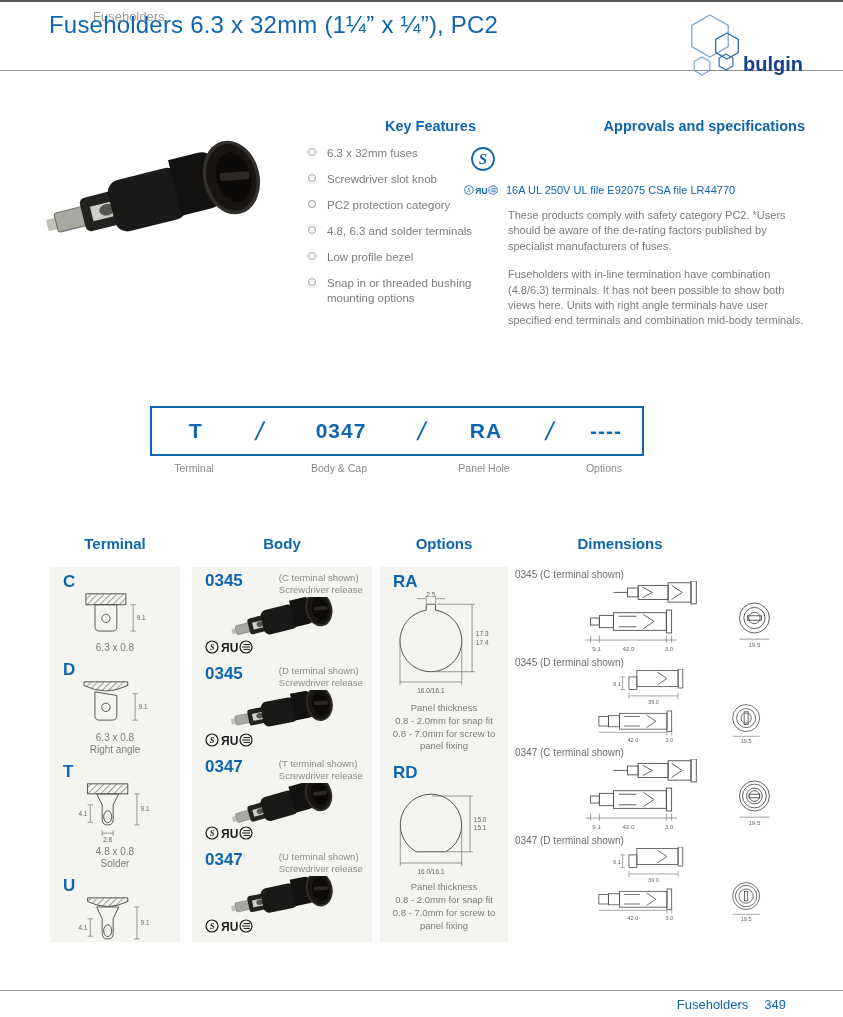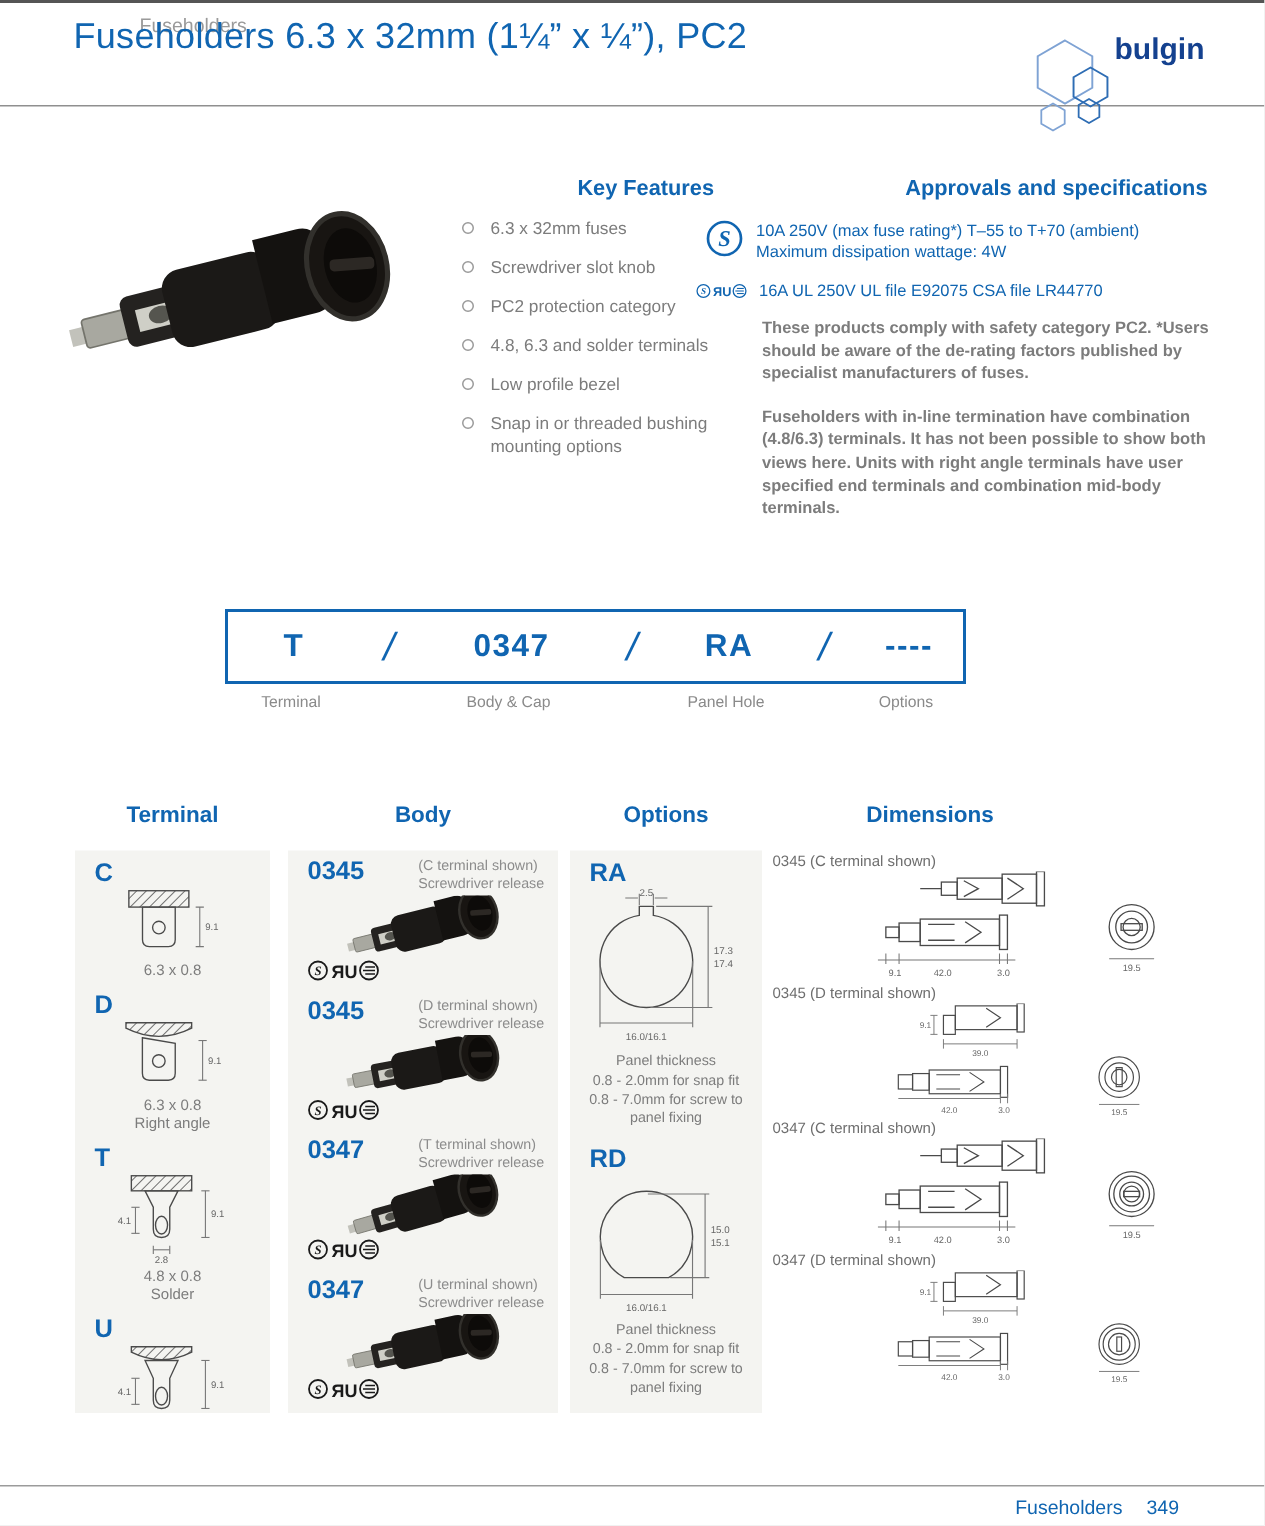--- a/index.html
+++ b/index.html
@@ -7,36 +7,36 @@
   .page {
     position:relative; width:843px; height:1017px; margin:0 auto;
     background:#ffffff; overflow:hidden;
     font-family:"Liberation Sans", sans-serif;
     border-top:2px solid #555;
   }
   
   .hdr { position:absolute; left:0; top:0; width:843px; height:69px; border-bottom:1px solid #8f8f8f; }
   .eyebrow { position:absolute; left:93px; top:7px; font-size:13px; color:#9a9a9a; }
   .page-title { position:absolute; left:49px; top:9px; font-size:24px; font-weight:400; color:#1065b1; margin:0; letter-spacing:.2px; }
-  .logo { position:absolute; right:40px; top:20px; display:flex; align-items:flex-start; }
+  .logo { position:absolute; right:40px; top:8px; display:flex; align-items:flex-end; }
   .logo-word { font-size:20px; font-weight:bold; color:#14418f; margin-left:-6px; }
   
   .hero { position:absolute; left:42px; top:126px; width:252px; height:140px; }
   
   .features { position:absolute; left:308px; top:116px; width:168px; }
   .sec-title { font-size:14.5px; font-weight:bold; color:#1065b1; margin:0 0 12px 0;text-align:right; }
   .features ul { list-style:none; margin:0; padding:0; }
   .features li { display:flex; gap:11px; margin-bottom:11px; font-size:11.5px; color:#7c7c7c; line-height:1.3; }
   .bullet { flex:none; width:8px; height:8px; border:1.2px solid #9a9a9a; border-radius:50%; margin-top:2px; background:#fff; }
   
   .approvals { position:absolute; left:470px; top:116px; width:335px; }
   .appr-row { display:flex; gap:8px; margin-bottom:10px; }
   .appr-ico { flex:none; color:#1065b1; }
   .appr-text { font-size:11px; color:#1065b1; line-height:1.3; white-space:pre-line; padding-top:1px; }
-  .note { font-size:11px; color:#7c7c7c; line-height:1.4; width:305px; margin:0 0 13px 38px;font-weight:bold; }
+  .note { font-size:11px; color:#7c7c7c; line-height:1.4; width:305px; margin:0 0 13px 38px; }
   
   .pn { position:absolute; left:150px; top:404px; width:494px; }
   .pn-box { height:50px; border:2px solid #1065b1; display:grid;
     grid-template-columns:88px 40px 122px 40px 88px 40px 72px; align-items:center; justify-items:center; }
   .pn-val { font-size:21px; font-weight:bold; color:#1065b1; letter-spacing:1px; }
   .pn-slash { font-size:26px; color:#1065b1; transform:skewX(-12deg); font-weight:400; }
   .pn-labels { display:grid; grid-template-columns:88px 40px 122px 40px 88px 40px 72px; justify-items:center; margin-top:6px; }
   .pn-lab { font-size:10.5px; color:#8a8a8a; }
   
   .cols { position:absolute; left:0; top:533px; width:843px; height:430px; }
@@ -157,22 +157,20 @@
     </ul>
   </section>
 
   <section class="approvals">
     <h2 class="sec-title">Approvals and specifications</h2>
     <div class="appr-row">
       <svg class="appr-ico" width="26" height="26" viewBox="0 0 26 26">
         <circle cx="13" cy="13" r="11" fill="none" stroke="currentColor" stroke-width="1.8"></circle>
         <text x="13" y="18" text-anchor="middle" font-size="15" font-style="italic" font-weight="bold" fill="currentColor" font-family="Liberation Serif, serif">S</text>
       </svg>
-      <div class="appr-text">10A 250V (max fuse rating*) T–55 to T+70 (ambient)
-Maximum dissipation wattage: 4W</div>
     </div>
     <div class="appr-row">
       <svg class="appr-ico" width="34" height="16" viewBox="0 0 48 16" style="margin-left:-6px">
         <use href="#certs"></use>
       </svg>
       <div class="appr-text">16A UL 250V UL file E92075 CSA file LR44770</div>
     </div>
     <p class="note">These products comply with safety category PC2. *Users should be aware of the de-rating factors published by specialist manufacturers of fuses.</p>
     <p class="note">Fuseholders with in-line termination have combination (4.8/6.3) terminals. It has not been possible to show both views here. Units with right angle terminals have user specified end terminals and combination mid-body terminals.</p>
   </section>

